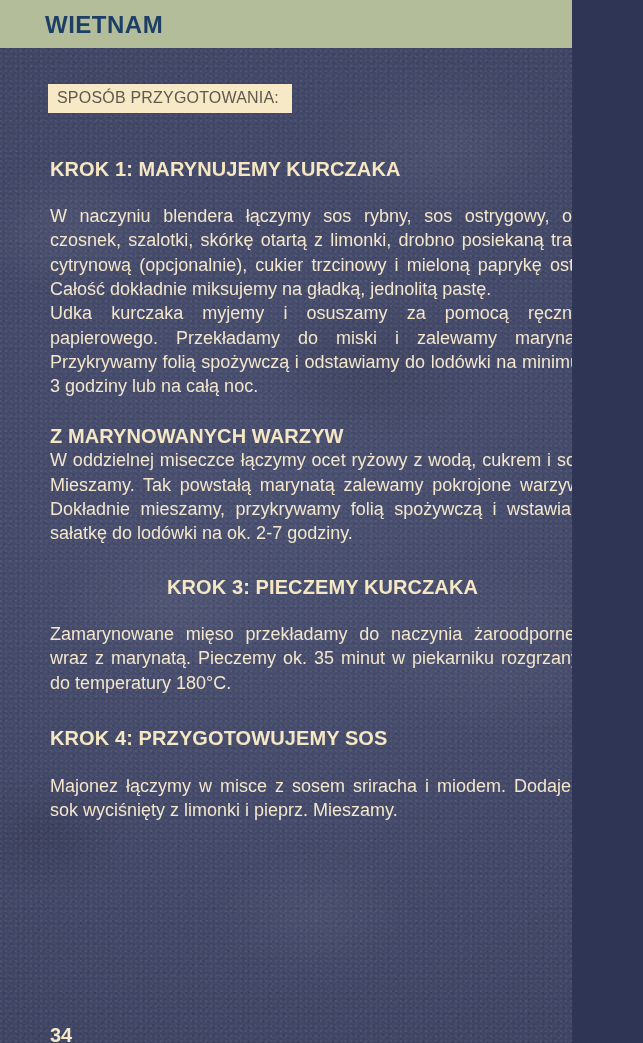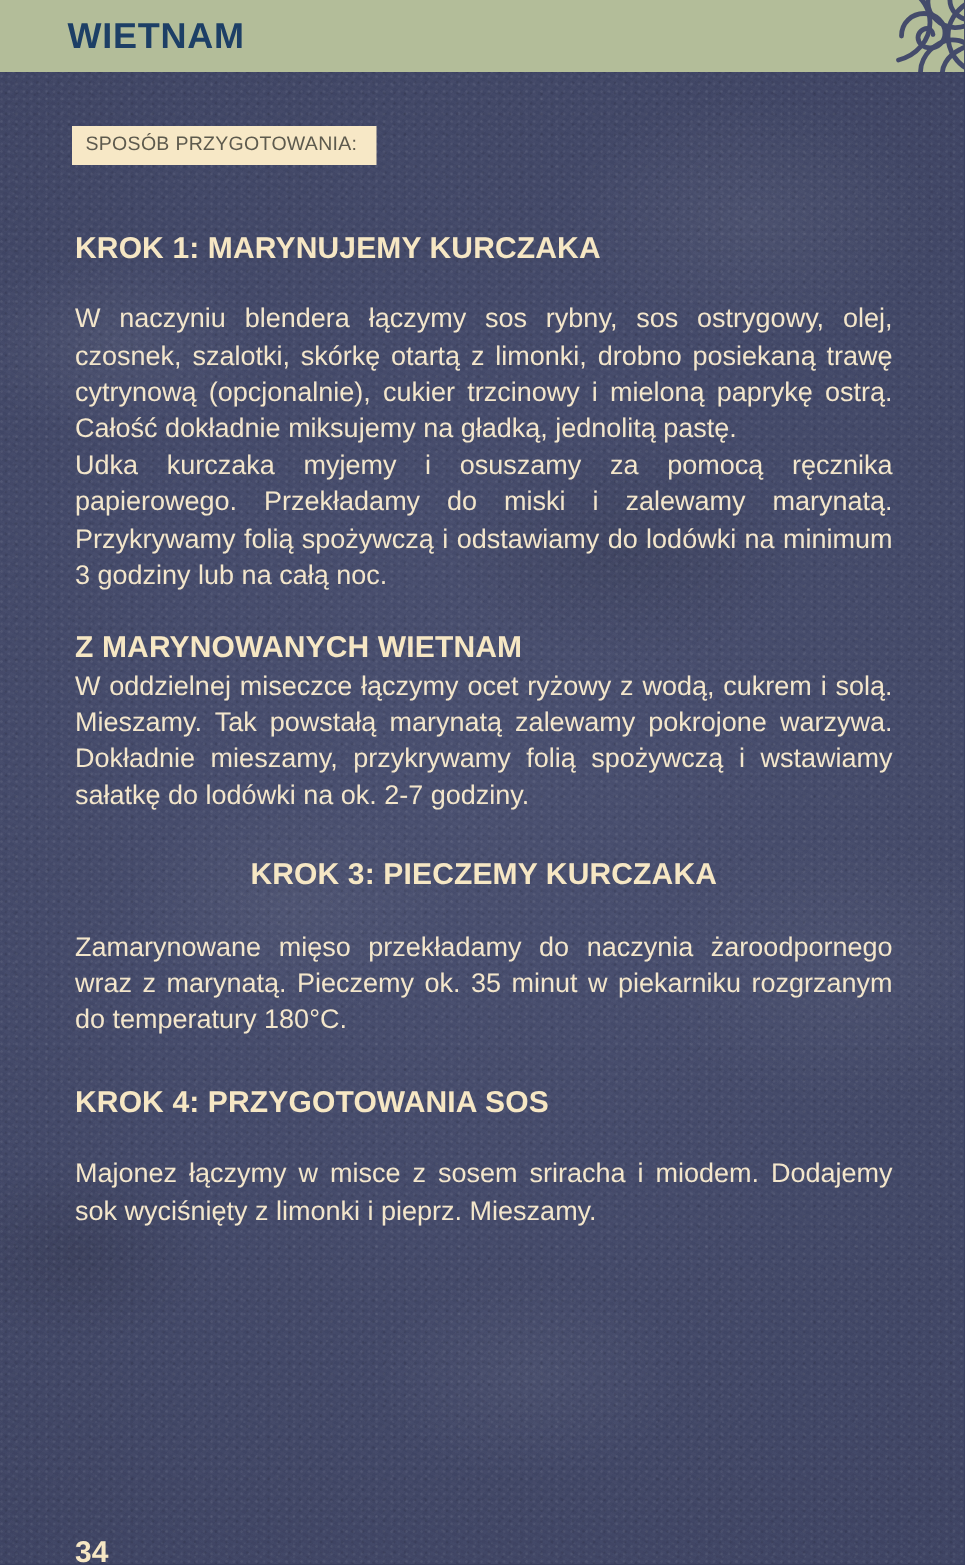--- a/index.html
+++ b/index.html
@@ -6,21 +6,21 @@
     margin: 0;
     padding: 0;
     background: #2f3555;
   }
   body {
     font-family: "Liberation Sans", sans-serif;
   }
 
   .page {
     position: relative;
-    width: 643px;
+    width: 572px;
     height: 1043px;
     overflow: hidden;
     background-color: #454b6b;
     background-image:
       radial-gradient(ellipse 140px 90px at 12% 22%, rgba(255,255,255,0.055), rgba(255,255,255,0) 70%),
       radial-gradient(ellipse 180px 120px at 78% 14%, rgba(255,255,255,0.05), rgba(255,255,255,0) 70%),
       radial-gradient(ellipse 160px 110px at 30% 58%, rgba(255,255,255,0.045), rgba(255,255,255,0) 70%),
       radial-gradient(ellipse 200px 130px at 88% 62%, rgba(255,255,255,0.04), rgba(255,255,255,0) 70%),
       radial-gradient(ellipse 150px 100px at 55% 88%, rgba(255,255,255,0.04), rgba(255,255,255,0) 70%),
       radial-gradient(ellipse 130px 90px at 8% 80%, rgba(0,0,0,0.10), rgba(0,0,0,0) 70%),
@@ -89,21 +89,21 @@
     width: 643px;
     z-index: 4;
   }
 
   .section-label {
     display: inline-block;
     margin-left: 48px;
     margin-top: 36px;
     background: #f7e8c6;
     color: #5d5a4e;
-    font-size: 13px;
+    font-size: 16px;
     letter-spacing: 0.2px;
     padding: 5px 13px 6px 9px;
     font-family: "Liberation Sans", sans-serif;
     line-height: 1.15;
   }
 
   .step-heading {
     margin: 0;
     padding: 0;
     color: #f6e7c4;
@@ -180,29 +180,29 @@
 
     <div class="section-label">SPOSÓB PRZYGOTOWANIA:</div>
 
     
     <div class="block sp-h1 step-heading">KROK 1: MARYNUJEMY KURCZAKA</div>
     <p class="block sp-p1 body-text">W naczyniu blendera łączymy sos rybny, sos ostrygowy, olej, czosnek, szalotki, skórkę otartą z limonki, drobno posiekaną trawę cytrynową (opcjonalnie), cukier trzcinowy i mieloną paprykę ostrą. Całość dokładnie miksujemy na gładką, jednolitą pastę.</p>
     <p class="block sp-p2 body-text">Udka kurczaka myjemy i osuszamy za pomocą ręcznika papierowego. Przekładamy do miski i zalewamy marynatą. Przykrywamy folią spożywczą i odstawiamy do lodówki na minimum 3 godziny lub na całą noc.</p>
 
     
     <div class="block sp-h2">
-      <div class="step-heading">Z MARYNOWANYCH WIETNAM</div>
+      <div class="step-heading">Z MARYNOWANYCH WARZYW</div>
     </div>
     <p class="block sp-p4 body-text">W oddzielnej miseczce łączymy ocet ryżowy z wodą, cukrem i solą. Mieszamy. Tak powstałą marynatą zalewamy pokrojone warzywa. Dokładnie mieszamy, przykrywamy folią spożywczą i wstawiamy sałatkę do lodówki na ok. 2-7 godziny.</p>
 
     
     <div class="block sp-h3 step-heading">KROK 3: PIECZEMY KURCZAKA</div>
     <p class="block sp-p5 body-text">Zamarynowane mięso przekładamy do naczynia żaroodpornego wraz z marynatą. Pieczemy ok. 35 minut w piekarniku rozgrzanym do temperatury 180°C.</p>
 
     
-    <div class="block sp-h4 step-heading">KROK 4: PRZYGOTOWANIA SOS</div>
+    <div class="block sp-h4 step-heading">KROK 4: PRZYGOTOWUJEMY SOS</div>
     <p class="block sp-p6 body-text">Majonez łączymy w misce z sosem sriracha i miodem. Dodajemy sok wyciśnięty z limonki i pieprz. Mieszamy.</p>
 
   </div>
 
   <div class="page-number">34</div>
 
 </div>
 
 </body></html>

